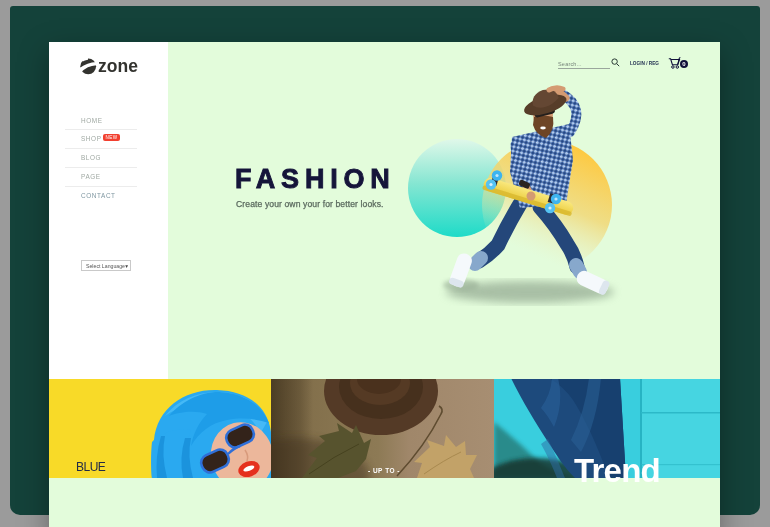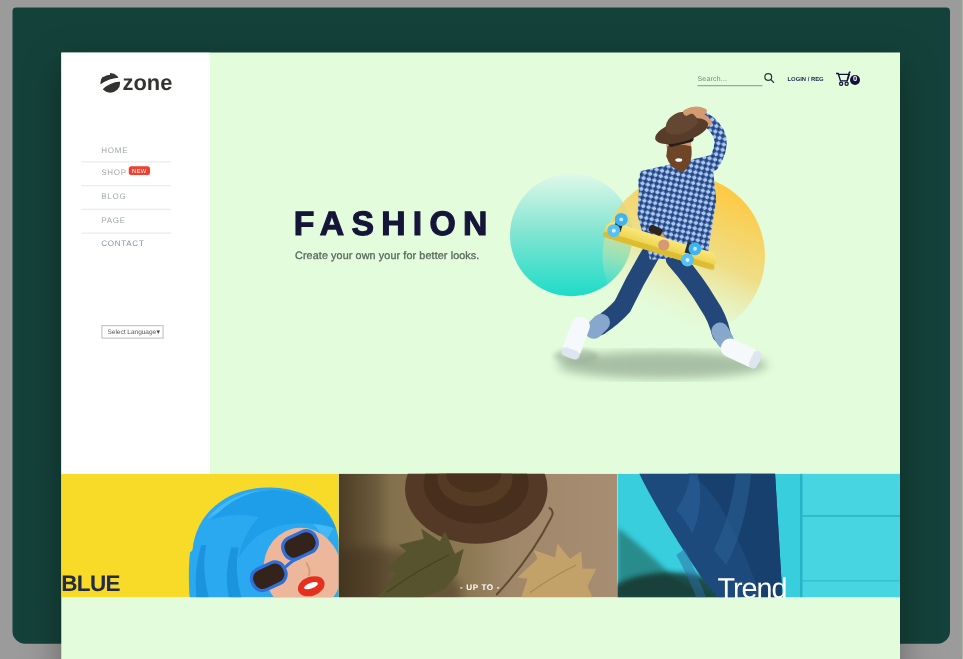--- a/index.html
+++ b/index.html
@@ -25,24 +25,24 @@
     font-size:5.5px;line-height:6px;color:#76857a;padding-bottom:1px;letter-spacing:.2px;}
   .loginreg{left:581px;top:19px;font-size:4.7px;color:#1d2b4e;letter-spacing:0px;font-weight:bold;}
   .badge0{left:631px;top:17.5px;width:8px;height:8px;border-radius:50%;
     background:#10103a;color:#fff;font-size:6px;font-weight:bold;text-align:center;
     line-height:8.5px;}
   
   .title{left:186px;top:124px;font-size:27px;line-height:27px;font-weight:bold;color:#15153a;
     letter-spacing:5.8px;-webkit-text-stroke:0.9px #15153a;}
   .sub{left:187px;top:157px;font-size:8.6px;color:#5a695e;letter-spacing:.1px;-webkit-text-stroke:.25px #5a695e;}
   
-  .blue{left:0;top:416px;font-size:18px;line-height:18px;font-weight:bold;color:#232c46;letter-spacing:-.5px;}
+  .blue{left:27px;top:416px;font-size:12px;line-height:18px;font-weight:normal;color:#232c46;letter-spacing:-.5px;}
   .upto{left:298px;top:425px;width:74px;text-align:center;font-size:6.5px;
     font-weight:bold;color:#fff;letter-spacing:.5px;}
-  .trend{left:525px;top:415px;font-size:23px;line-height:27.5px;font-weight:normal;color:#fff;letter-spacing:-.8px;}
+  .trend{left:525px;top:415px;font-size:33px;line-height:27.5px;font-weight:bold;color:#fff;letter-spacing:-.8px;}
   svg{display:block;}
 </style>
 </head>
 <body>
 <div class="frame"></div>
 <div class="card">
   <svg class="abs" style="left:0;top:0" width="671" height="436" viewBox="0 0 671 436">
     <defs>
       <linearGradient id="tealg" x1="0" y1="0" x2="0" y2="1">
         <stop offset="0" stop-color="#e0f8e9"></stop>

